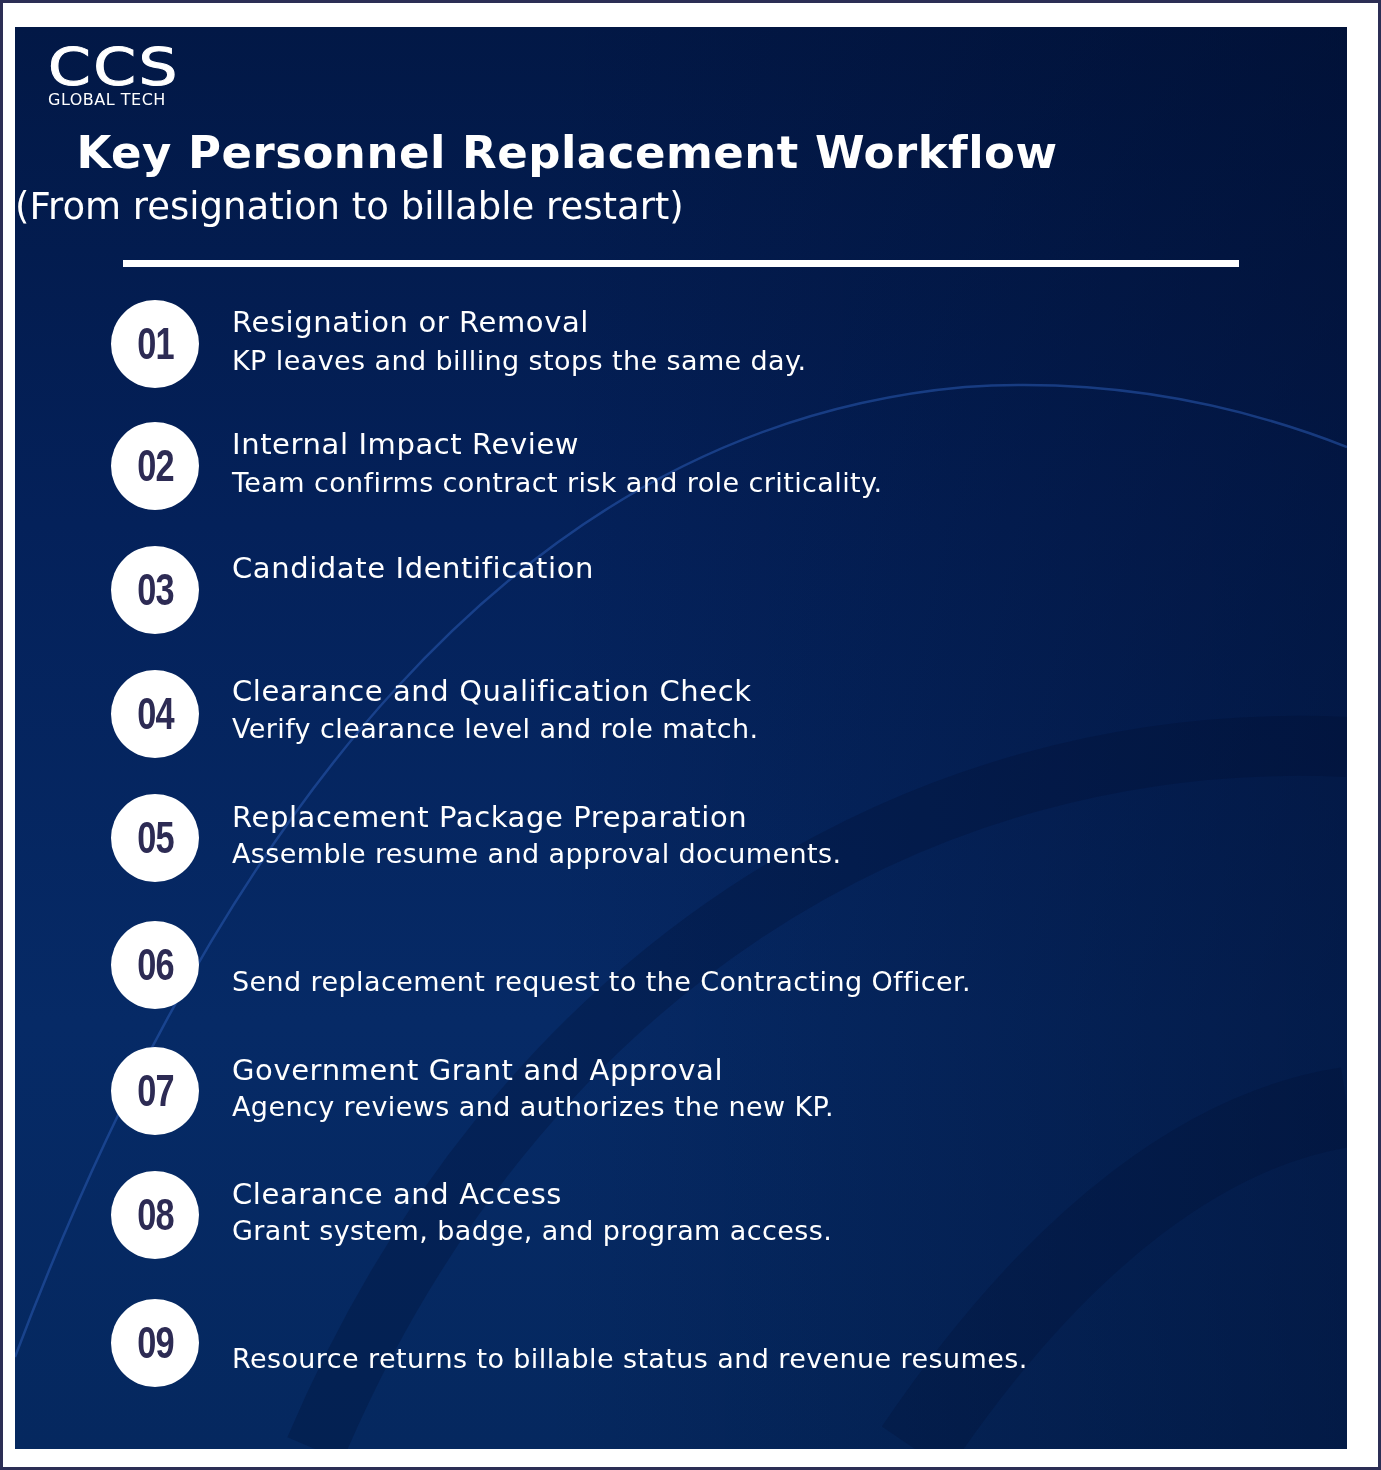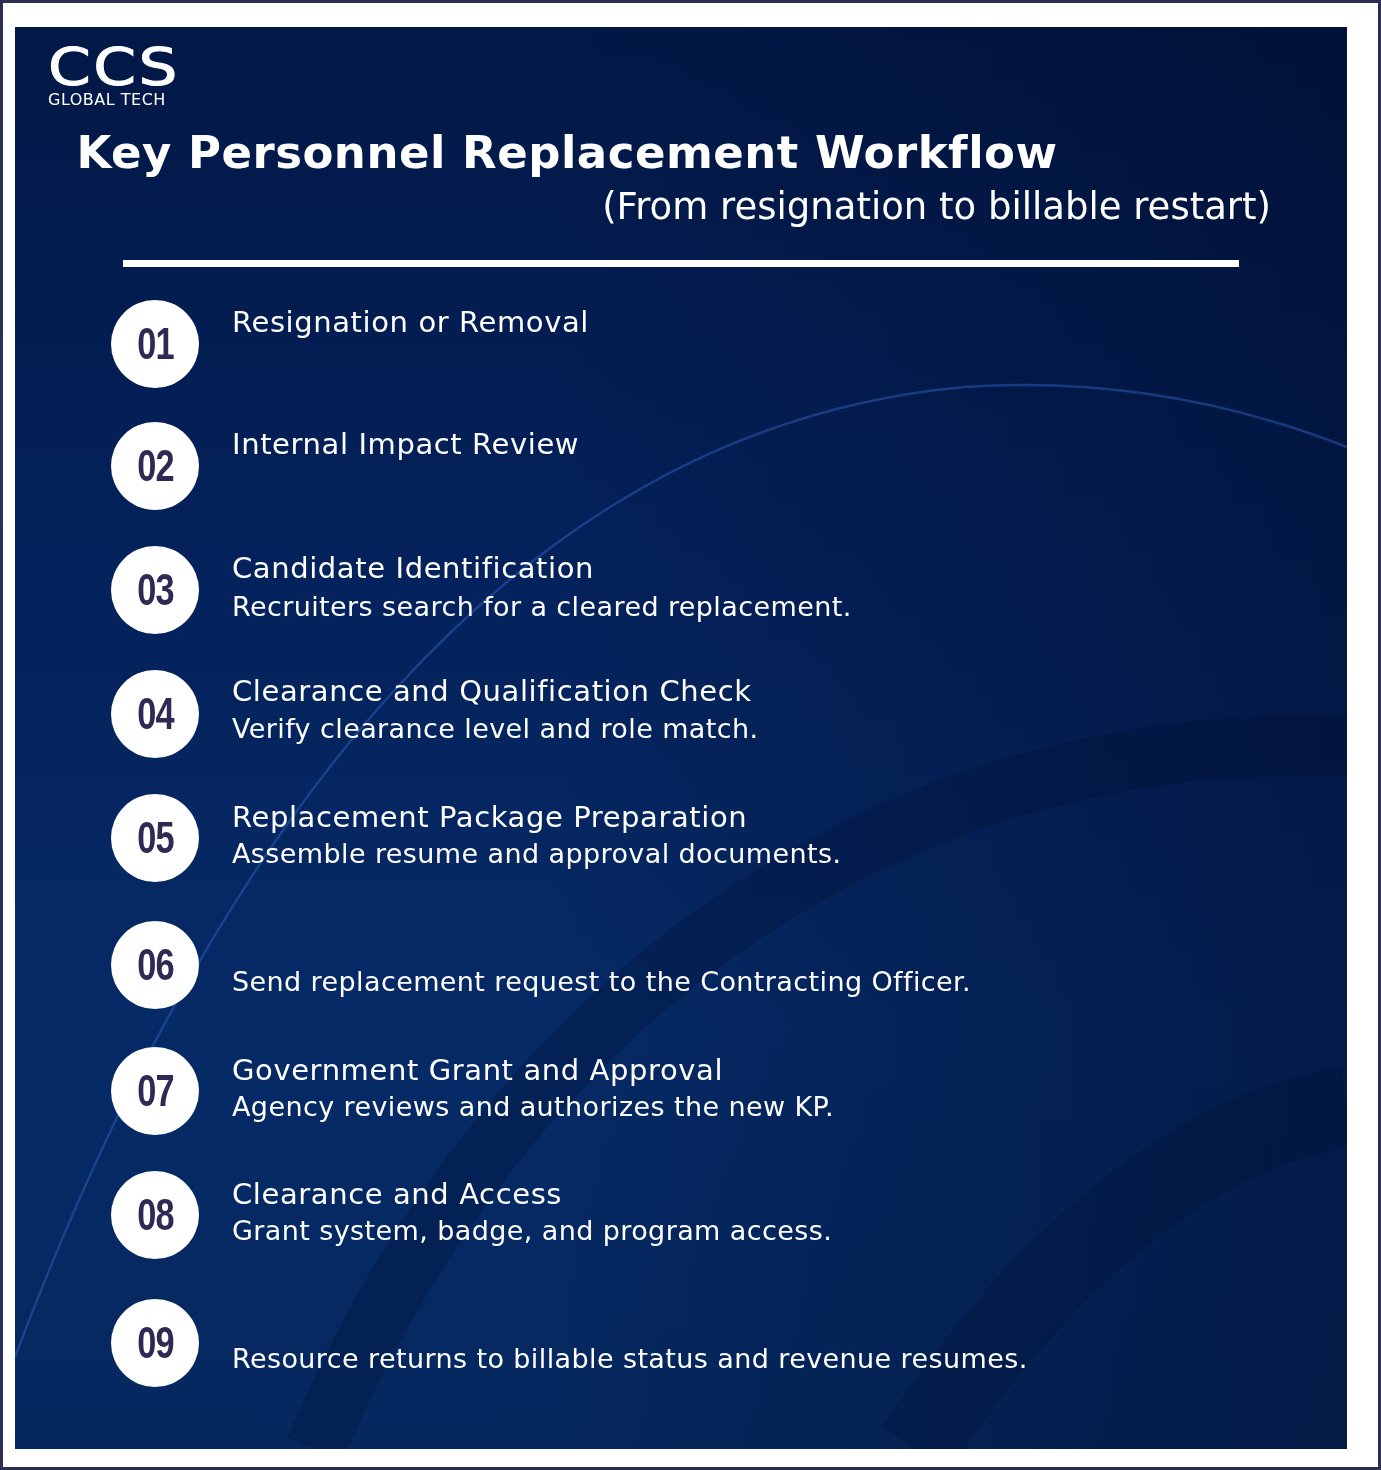--- a/index.html
+++ b/index.html
@@ -31,22 +31,22 @@
   .logo .sub {
     display:block; color:#ffffff; font-size:16px; letter-spacing:0.5px;
     margin-top:-3px; font-family:"DejaVu Sans", sans-serif;
   }
   .title {
     position:absolute; left:0; width:1104px; top:98px; text-align:center;
     color:#ffffff; font-weight:bold; font-size:45px; letter-spacing:0.5px;
     line-height:56px;
   }
   .subtitle {
-    position:absolute; left:0; width:1244px; top:156px; text-align:right;
-    color:#ffffff; font-size:37px; line-height:48px;padding-left:12px;
+    position:absolute; left:0; width:1244px; top:156px; text-align:left;
+    color:#ffffff; font-size:37px; line-height:48px;
   }
   .divider {
     position:absolute; left:108px; top:233px; width:1116px; height:7px; background:#ffffff;
   }
   .step { position:absolute; left:0; width:1332px; height:100px; }
   .circle {
     position:absolute; left:96px; width:88px; height:88px; border-radius:50%;
     background:#ffffff; display:flex; align-items:center; justify-content:center;
   }
   .circle span {
@@ -81,35 +81,36 @@
 
     <div class="title">Key Personnel Replacement Workflow</div>
     <div class="subtitle">(From resignation to billable restart)</div>
     <div class="divider"></div>
 
     <div class="step" style="top:273px">
       <div class="circle" style="top:0">
           <span>01</span>
         </div>
       <div class="step-title" style="top:4px">Resignation or Removal</div>
+      <div class="step-desc" style="top:44px">KP leaves and billing stops the same day.</div>
     </div>
 
     <div class="step" style="top:395px">
       <div class="circle" style="top:0">
           <span>02</span>
         </div>
       <div class="step-title" style="top:4px">Internal Impact Review</div>
+      <div class="step-desc" style="top:44px">Team confirms contract risk and role criticality.</div>
     </div>
 
     <div class="step" style="top:519px">
       <div class="circle" style="top:0">
           <span>03</span>
         </div>
       <div class="step-title" style="top:4px">Candidate Identification</div>
-      <div class="step-desc" style="top:44px">Recruiters search for a cleared replacement.</div>
     </div>
 
     <div class="step" style="top:643px">
       <div class="circle" style="top:0">
           <span>04</span>
         </div>
       <div class="step-title" style="top:3px">Clearance and Qualification Check</div>
       <div class="step-desc" style="top:42px">Verify clearance level and role match.</div>
     </div>
 

